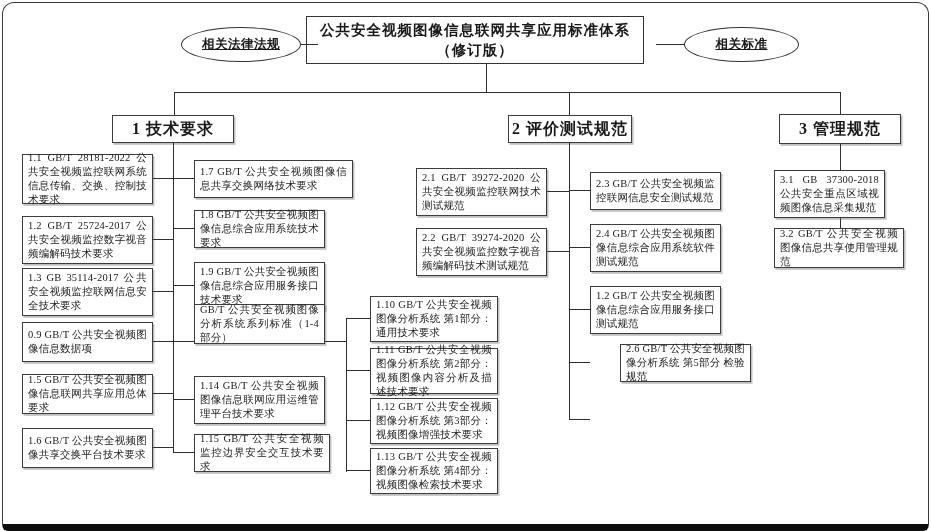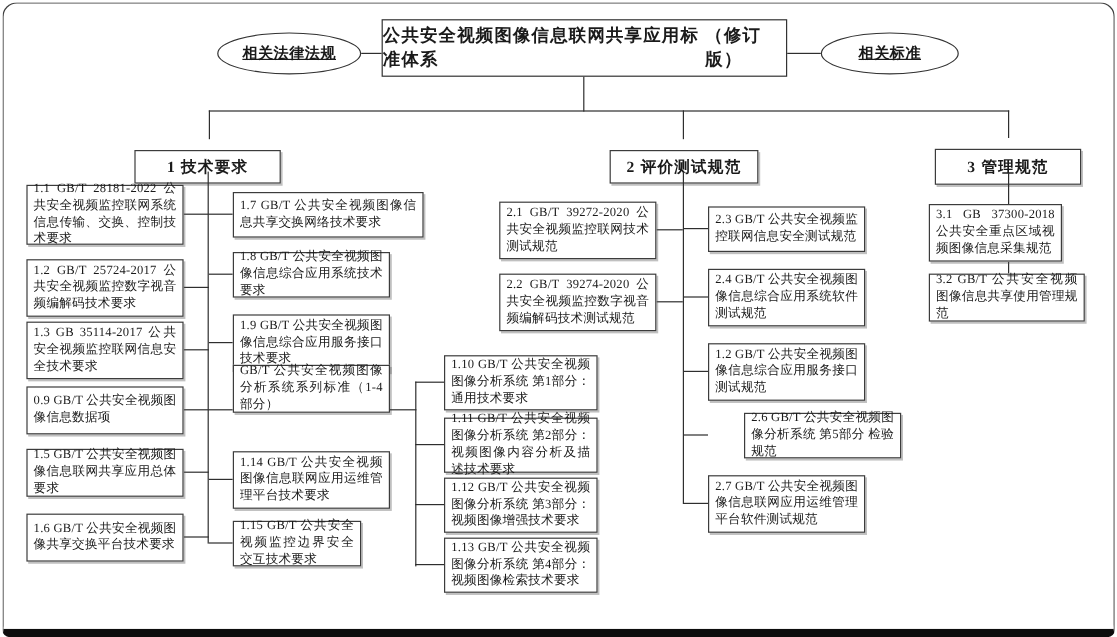--- a/index.html
+++ b/index.html
@@ -10,28 +10,28 @@
          border-radius:12px 12px 6px 6px;pointer-events:none;}
   .hl{position:absolute;height:1.4px;background:#2e2e2e;}
   .vl{position:absolute;width:1.4px;background:#2e2e2e;}
   .node{position:absolute;border:1.3px solid #3c3c3c;background:#fff;
         box-shadow:1.5px 1.8px 0 rgba(90,90,90,.38);
         font-size:10.5px;line-height:1.34;letter-spacing:.2px;
         padding:3px 5px;display:flex;align-items:center;text-align:justify;
         box-sizing:border-box;}
   .head{position:absolute;border:1.4px solid #3c3c3c;background:#fff;
         box-shadow:1.5px 1.8px 0 rgba(90,90,90,.38);
-        font-size:13px;font-weight:600;letter-spacing:1px;
-        display:flex;align-items:center;justify-content:center;box-sizing:border-box;margin-top:10px;}
+        font-size:16px;font-weight:600;letter-spacing:1px;
+        display:flex;align-items:center;justify-content:center;box-sizing:border-box;}
   .ell{position:absolute;border:1.5px solid #333;border-radius:50%;background:#fff;
        font-size:12.5px;font-weight:600;letter-spacing:.5px;
        display:flex;align-items:center;justify-content:center;box-sizing:border-box;text-decoration:underline;}
-  .title{position:absolute;left:318px;top:16px;width:338px;height:48px;
+  .title{position:absolute;left:306px;top:16px;width:338px;height:48px;
          border:1.7px solid #333;background:#fff;box-sizing:border-box;
-         display:flex;align-items:center;justify-content:center;
+         display:flex;flex-direction:column;align-items:center;justify-content:center;
          font-size:14.5px;font-weight:700;letter-spacing:1px;line-height:1.4;}
 </style>
 </head>
 <body>
 
 <div class="stage">
 
   <div class="ell" style="left:181px;top:27px;width:120px;height:35px">相关法律法规</div>
   <div class="title">
     <span>公共安全视频图像信息联网共享应用标准体系</span>
@@ -70,21 +70,21 @@
   <div class="node" style="left:22px;top:268px;width:131px;height:48px">1.3 GB 35114-2017 公共安全视频监控联网信息安全技术要求</div>
   <div class="node" style="left:22px;top:322px;width:131px;height:40px">0.9 GB/T 公共安全视频图像信息数据项</div>
   <div class="node" style="left:22px;top:374px;width:131px;height:40px">1.5 GB/T 公共安全视频图像信息联网共享应用总体要求</div>
   <div class="node" style="left:22px;top:428px;width:131px;height:40px">1.6 GB/T 公共安全视频图像共享交换平台技术要求</div>
 
   <div class="node" style="left:194px;top:160px;width:159px;height:38px">1.7 GB/T 公共安全视频图像信息共享交换网络技术要求</div>
   <div class="node" style="left:194px;top:210px;width:131px;height:38px">1.8 GB/T 公共安全视频图像信息综合应用系统技术要求</div>
   <div class="node" style="left:194px;top:262px;width:131px;height:48px">1.9 GB/T 公共安全视频图像信息综合应用服务接口技术要求</div>
   <div class="node" style="left:194px;top:304px;width:131px;height:40px">GB/T 公共安全视频图像分析系统系列标准（1-4部分）</div>
   <div class="node" style="left:194px;top:376px;width:131px;height:48px">1.14 GB/T 公共安全视频图像信息联网应用运维管理平台技术要求</div>
-  <div class="node" style="left:194px;top:434px;width:107px;height:38px">1.15 GB/T 公共安全视频监控边界安全交互技术要求</div>
+  <div class="node" style="left:194px;top:434px;width:136px;height:38px">1.15 GB/T 公共安全视频监控边界安全交互技术要求</div>
 
   <div class="hl" style="left:325px;top:341px;width:22px"></div>
   <div class="vl" style="left:346px;top:318px;height:154px"></div>
   <div class="hl" style="left:346px;top:318px;width:24px"></div>
   <div class="hl" style="left:346px;top:370px;width:24px"></div>
   <div class="hl" style="left:346px;top:420px;width:24px"></div>
   <div class="hl" style="left:346px;top:470px;width:24px"></div>
 
   <div class="node" style="left:370px;top:296px;width:128px;height:46px">1.10 GB/T 公共安全视频图像分析系统 第1部分：通用技术要求</div>
   <div class="node" style="left:370px;top:348px;width:128px;height:46px">1.11 GB/T 公共安全视频图像分析系统 第2部分：视频图像内容分析及描述技术要求</div>
@@ -100,21 +100,20 @@
   <div class="hl" style="left:570px;top:362px;width:20px"></div>
   <div class="hl" style="left:570px;top:419px;width:20px"></div>
 
   <div class="node" style="left:416px;top:168px;width:131px;height:48px">2.1 GB/T 39272-2020 公共安全视频监控联网技术测试规范</div>
   <div class="node" style="left:416px;top:228px;width:131px;height:48px">2.2 GB/T 39274-2020 公共安全视频监控数字视音频编解码技术测试规范</div>
 
   <div class="node" style="left:590px;top:172px;width:131px;height:38px">2.3 GB/T 公共安全视频监控联网信息安全测试规范</div>
   <div class="node" style="left:590px;top:224px;width:131px;height:48px">2.4 GB/T 公共安全视频图像信息综合应用系统软件测试规范</div>
   <div class="node" style="left:590px;top:286px;width:131px;height:48px">1.2 GB/T 公共安全视频图像信息综合应用服务接口测试规范</div>
   <div class="node" style="left:620px;top:344px;width:131px;height:38px">2.6 GB/T 公共安全视频图像分析系统 第5部分 检验规范</div>
-  <div class="node" style="left:590px;top:396px;width:131px;height:48px">2.7 GB/T 公共安全视频图像信息联网应用运维管理平台软件测试规范</div>
 
   <div class="vl" style="left:840px;top:144px;height:26px"></div>
   <div class="vl" style="left:840px;top:218px;height:10px"></div>
   <div class="node" style="left:774px;top:170px;width:111px;height:48px">3.1 GB 37300-2018 公共安全重点区域视频图像信息采集规范</div>
   <div class="node" style="left:774px;top:228px;width:130px;height:40px">3.2 GB/T 公共安全视频图像信息共享使用管理规范</div>
 
   <div class="frame"></div>
 </div>
 
 </body></html>

